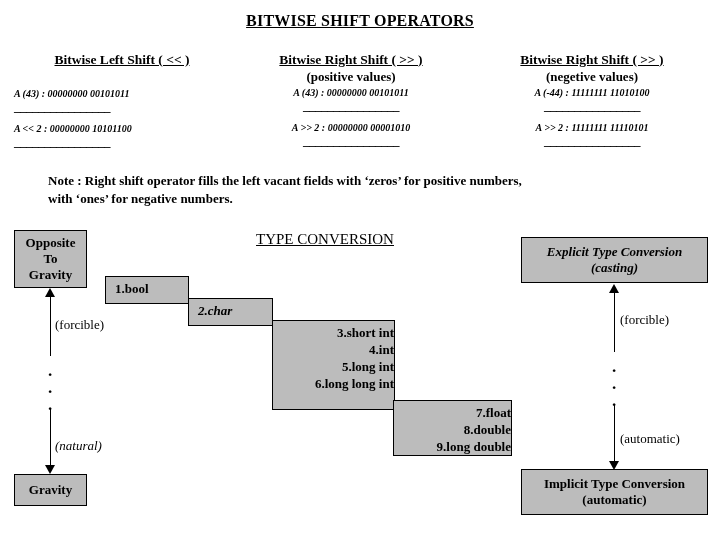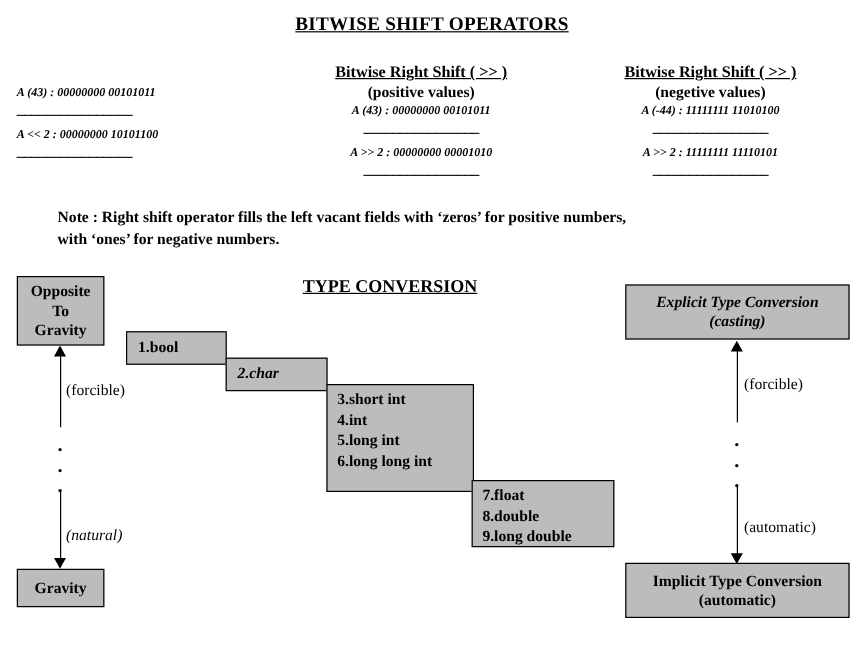--- a/index.html
+++ b/index.html
@@ -74,21 +74,21 @@
     top: 172px; left: 48px; width: 640px;
     font-size: 13px;
     font-weight: bold;
     line-height: 1.35;
   }
 
   
   #tc-title {
     top: 231px; left: 190px; width: 270px;
     font-size: 15px;
-    font-weight: bold;
+    font-weight: normal;
     text-align: center;
     text-decoration: underline;
   }
 
   .gbox {
     position: absolute;
     background: #bcbcbc;
     border: 1px solid #000000;
     font-size: 13px;
     font-weight: bold;
@@ -98,20 +98,21 @@
     display: flex;
     flex-direction: column;
     align-items: center;
     justify-content: center;
     text-align: center;
     line-height: 1.22;
   }
   .gbox.left-txt {
     padding: 4px 0 16px 8px;
     line-height: 1.30;
+    text-align: right;
   }
   .gbox .ln { display: block; white-space: nowrap; }
 
   
   #box-opposite-gravity { left: 14px;  top: 230px; width: 73px;  height: 58px; }
   #box-gravity          { left: 14px;  top: 474px; width: 73px;  height: 32px; }
   #box-bool             { left: 105px; top: 276px; width: 84px;  height: 28px; padding-left: 9px; padding-top: 4px; }
   #box-char             { left: 188px; top: 298px; width: 85px;  height: 28px; padding-left: 9px; padding-top: 4px; font-style: italic; }
   #box-int              { left: 272px; top: 320px; width: 123px; height: 90px; }
   #box-float            { left: 393px; top: 400px; width: 119px; height: 56px; }
@@ -169,20 +170,21 @@
   #lbl-automatic-r{ left: 620px; top: 431px; }
 </style>
 </head>
 <body>
 
 <div id="page">
 
   <div class="abs" id="main-title">BITWISE SHIFT OPERATORS</div>
 
   <div class="shift-col c1">
+    <div class="col-head nosub">Bitwise Left Shift ( &lt;&lt; )</div>
     <div style="height:20px"></div>
     <div class="bits-line">A (43)  : 00000000 00101011</div>
     <div style="height:6px"></div>
     <div class="rule">––––––––––––––––</div>
     <div style="height:6px"></div>
     <div class="bits-line">A &lt;&lt; 2 : 00000000 10101100</div>
     <div style="height:6px"></div>
     <div class="rule">––––––––––––––––</div>
   </div>
 

